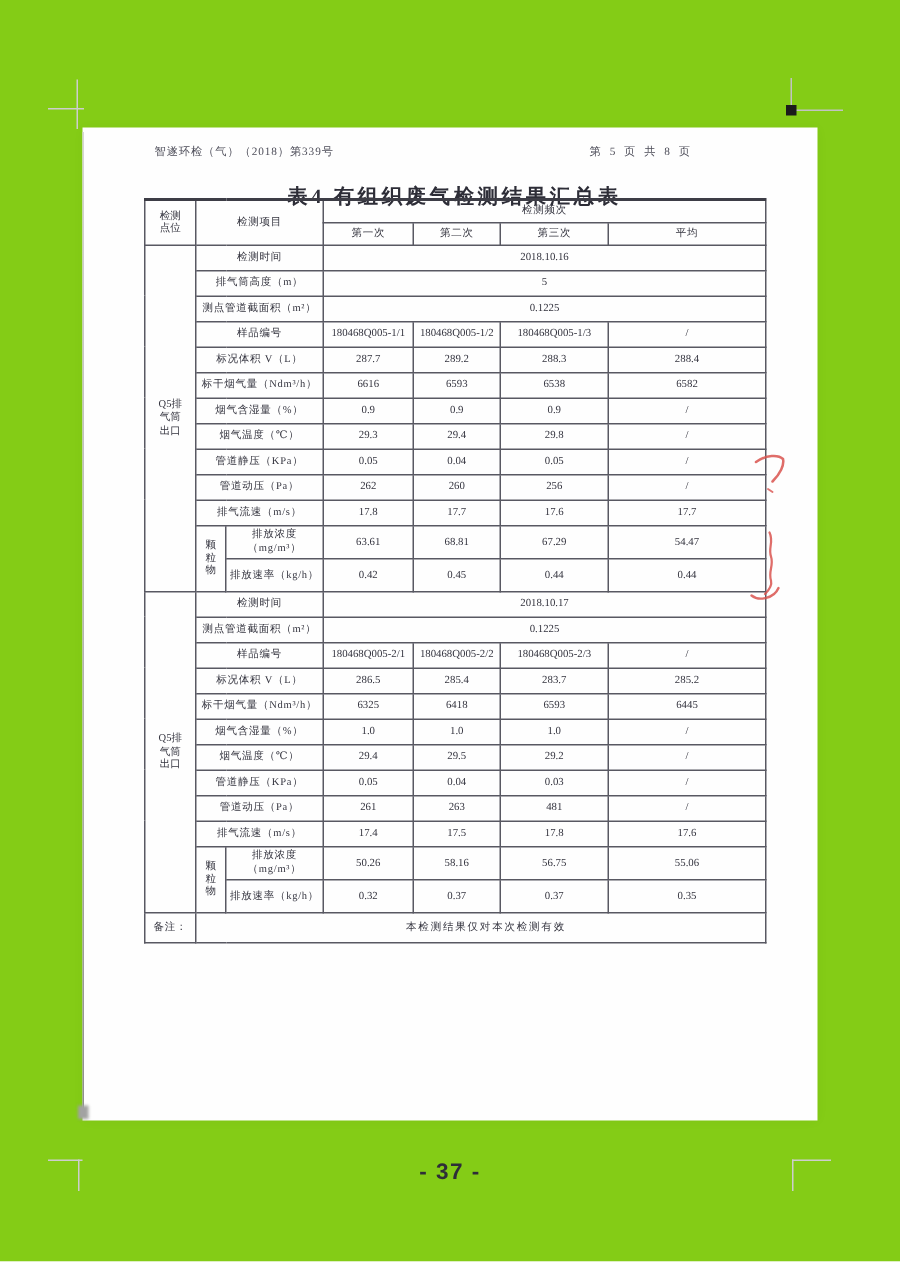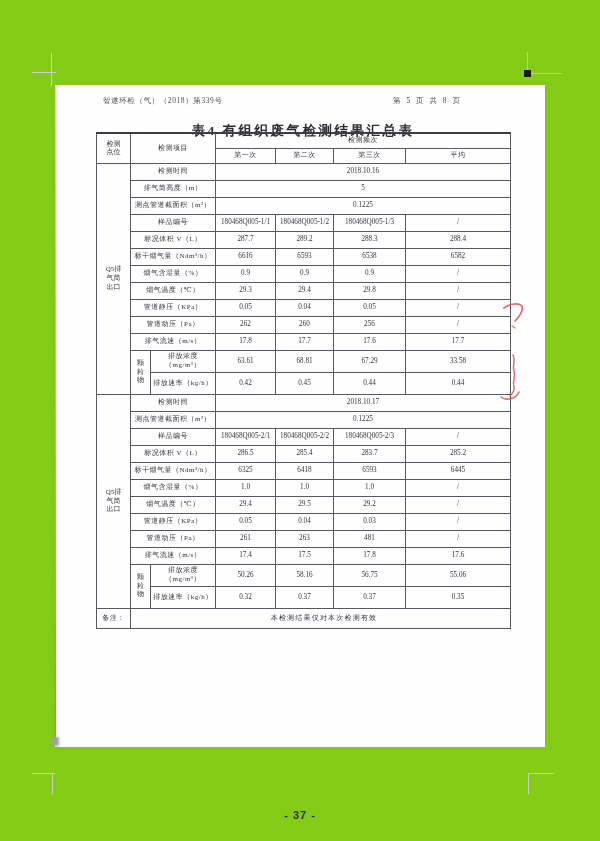--- a/index.html
+++ b/index.html
@@ -29,22 +29,22 @@
   tr.hr { height:15px; }
   tr.pr { height:22px; }
   tr.rm { height:20px; }
   td.lbl { letter-spacing:0.5px; }
   td.val { font-size:7.2px; font-family:"Liberation Serif","DejaVu Serif",serif; }
   td.pt, td.pn, td.pt-h { white-space:pre-line; letter-spacing:0; }
   td.pn { font-size:7px; }
   td.rmk-l { letter-spacing:0.5px; }
   td.rmk-t { text-align:center; padding-left:7px; letter-spacing:1.2px; font-size:7px; }
 
-  .footer-page { position:absolute; left:0; top:809px; width:600px; text-align:center;
-    font-size:11px; letter-spacing:1px; color:#2e2e38; font-family:"Liberation Sans","DejaVu Sans",sans-serif; font-weight:bold; }
+  .footer-page { position:absolute; left:0; top:773px; width:600px; text-align:center;
+    font-size:15px; letter-spacing:1px; color:#2e2e38; font-family:"Liberation Sans","DejaVu Sans",sans-serif; font-weight:bold; }
 
   .redmarks { position:absolute; left:495px; top:295px; }
 </style>
 </head>
 <body>
 
 <div class="canvas">
 
   <div class="sheet"></div>
 
@@ -165,21 +165,21 @@
             <td class="val">17.7</td>
           </tr>
           <tr class="pr">
             <td class="lbl pn" rowspan="2">颗
 粒
 物</td>
             <td class="lbl">排放浓度（mg/m³）</td>
             <td class="val">63.61</td>
             <td class="val">68.81</td>
             <td class="val">67.29</td>
-            <td class="val">33.58</td>
+            <td class="val">54.47</td>
           </tr>
           <tr class="pr">
             <td class="lbl">排放速率（kg/h）</td>
             <td class="val">0.42</td>
             <td class="val">0.45</td>
             <td class="val">0.44</td>
             <td class="val">0.44</td>
           </tr>
           <tr>
             <td class="lbl pt" rowspan="12">Q5排

